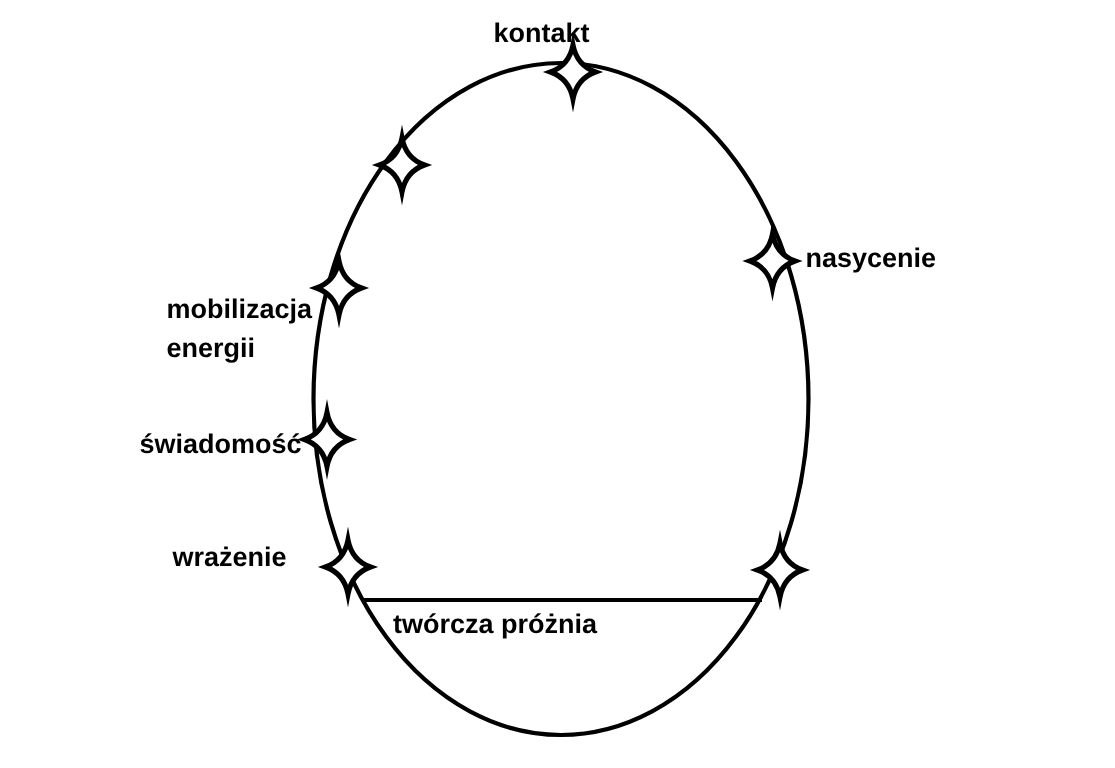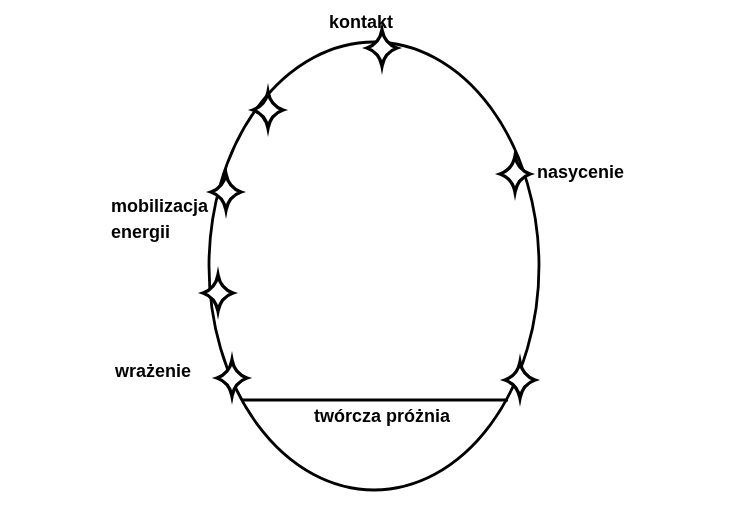--- a/index.html
+++ b/index.html
@@ -38,21 +38,20 @@
     line-height: 26px;
     margin-top: 20px;
   }
   #lbl-swiadomosc { left: 93px;  top: 285px; }
   #lbl-wrazenie   { left: 115px; top: 360px; }
   #lbl-nasycenie  { left: 537px; top: 161px; }
   #lbl-wycofanie  { left: 545px; top: 359px; }
   #lbl-tworcza {
     left: 262px; top: 405px;
     width: 240px;
-    text-align: center;
   }
 </style>
 </head>
 <body>
 
 <div class="canvas">
 
   <svg width="743" height="512" viewBox="0 0 743 512">
     <defs>
       <path id="star4" d="M 0 -18 Q 2.6 -4.4 15 0 Q 2.6 4.4 0 18 Q -2.6 4.4 -15 0 Q -2.6 -4.4 0 -18 Z" stroke="#000000" stroke-width="3.4" stroke-miterlimit="10" fill="#ffffff"></path>
@@ -69,20 +68,21 @@
     <use href="#star4" x="232" y="378"></use>
     <use href="#star4" x="515" y="174"></use>
     <use href="#star4" x="520" y="380"></use>
   </svg>
 
   <div class="lbl" id="lbl-kontakt">kontakt</div>
 
 
   <div class="lbl" id="lbl-mobilizacja">mobilizacja energii</div>
 
+  <div class="lbl" id="lbl-swiadomosc">świadomość</div>
 
   <div class="lbl" id="lbl-nasycenie">nasycenie</div>
 
   <div class="lbl" id="lbl-wrazenie">wrażenie</div>
 
 
   <div class="lbl" id="lbl-tworcza">twórcza próżnia</div>
 
 </div>
 

